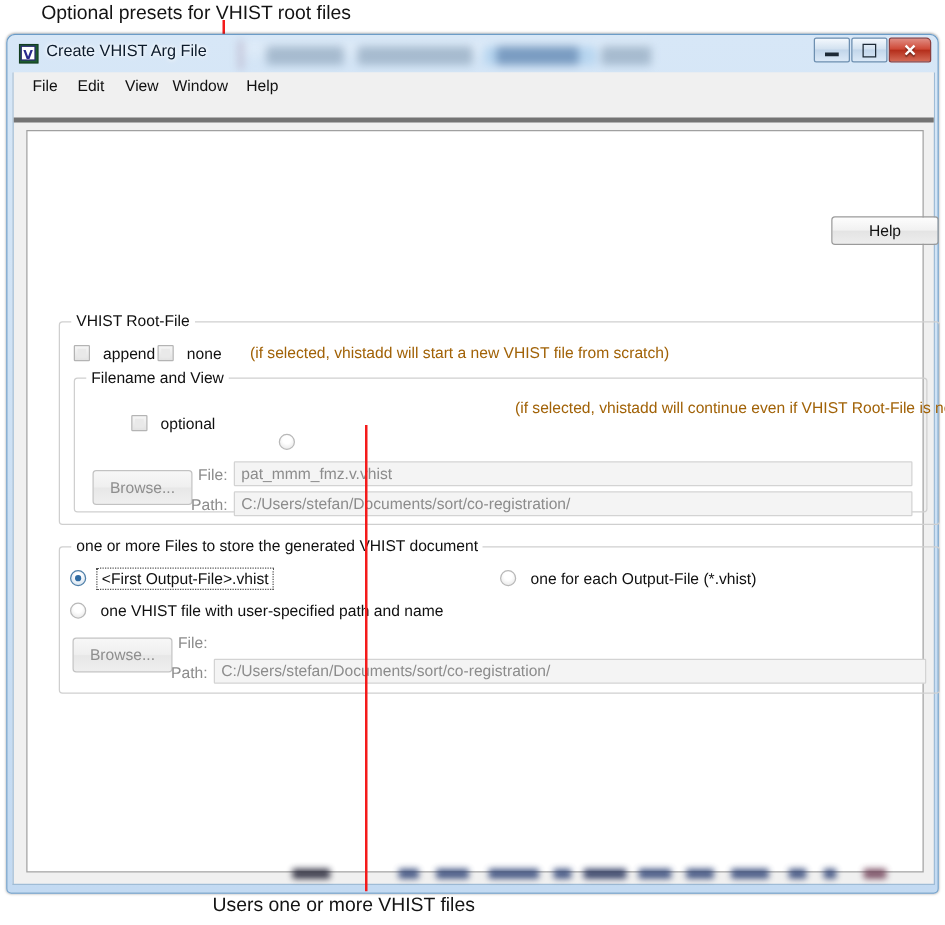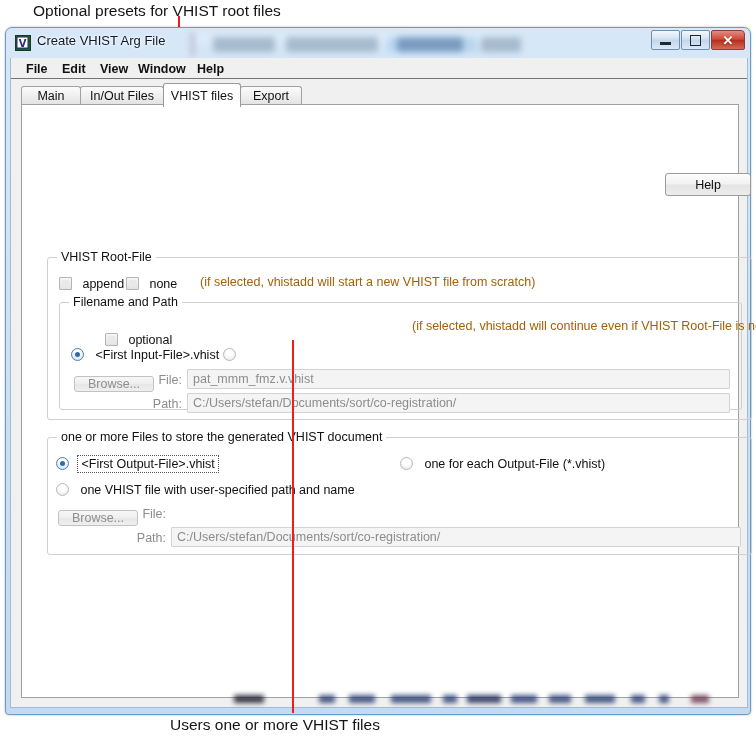--- a/index.html
+++ b/index.html
@@ -145,25 +145,24 @@
   }
   #bottom-ghost i {
     position:absolute; top:1px; height:8px; background:#2a3f73; border-radius:1px; display:block;
   }
 
   
   #menubar {
     position: absolute;
     left: 0; top: 0;
     width: 100%;
-    height: 21px;
+    height: 40px;
     background: #f0f0f0;
-    border-bottom: 1px solid #737373;
-    box-sizing: border-box;
-    font-weight: bold;
+    border-bottom: 4px solid #737373;
+    box-sizing: border-box;
   }
   #menubar .mi {
     position: absolute;
     top: 4px;
     font-size: 12.5px;
     color: #101010;
     cursor: default;
     padding: 0 3px;
   }
 
@@ -290,21 +289,21 @@
   .ctl-label.focus {
     border: 1px dotted #555;
     padding: 1px 3px;
     margin: -1px -3px;
   }
   .hint { font-size: 12.5px; color: #a16207; }
 
   
   .browse-btn {
     position: absolute;
-    width: 80px; height: 16px;
+    width: 80px; height: 28px;
     box-sizing: border-box;
     border: 1px solid #c2c2c2;
     border-radius: 3px;
     background: linear-gradient(180deg,#f7f7f7 0%,#efefef 48%,#e7e7e7 52%,#efefef 100%);
     font-size: 12.5px;
     color: #8e8e8e;
     display: flex; align-items: center; justify-content: center;
   }
   .fld-label {
     position: absolute;
@@ -375,57 +374,47 @@
   <div id="client">
 
     <div id="menubar">
       <div class="mi" style="left:12px">File</div>
       <div class="mi" style="left:48px">Edit</div>
       <div class="mi" style="left:86px">View</div>
       <div class="mi" style="left:124px">Window</div>
       <div class="mi" style="left:183px">Help</div>
     </div>
 
-    <div id="tabstrip">
-      <div class="tab" style="left:0px;width:60px;">Main</div>
-      <div class="tab" style="left:59px;width:84px;">In/Out Files</div>
-      <div class="tab active" style="left:142px;width:78px;">VHIST files</div>
-      <div class="tab" style="left:219px;width:62px;">Export</div>
-    </div>
 
     <div id="panel">
 
       <div id="help-button">Help</div>
 
       <div class="group" id="grp-root">
         <div class="legend">VHIST Root-File</div>
 
         <div class="ctl-row" style="left:11px; top:16px;">
           <span class="chk"></span>
           <span class="ctl-label">append</span>
         </div>
         <div class="ctl-row" style="left:78px; top:16px;text-align:right;">
           <span class="chk"></span>
           <span class="ctl-label">none</span>
         </div>
         <div class="ctl-row hint" style="left:152px; top:17px;">(if selected, vhistadd will start a new VHIST file from scratch)</div>
 
         <div class="group" id="grp-fnp">
-          <div class="legend">Filename and Path</div>
+          <div class="legend">Filename and View</div>
 
           <div class="ctl-row" style="left:11px; top:27px;padding-left:34px;">
             <span class="chk"></span>
             <span class="ctl-label">optional</span>
           </div>
           <div class="ctl-row hint" style="left:352px; top:16px;">(if selected, vhistadd will continue even if VHIST Root-File is not present)</div>
 
-          <div class="ctl-row" style="left:11px; top:42px;">
-            <span class="radio on"></span>
-            <span class="ctl-label">&lt;First Input-File&gt;.vhist</span>
-          </div>
           <div class="ctl-row" style="left:163px; top:42px;">
             <span class="radio"></span>
           </div>
 
           <div class="browse-btn" style="left:14px; top:73px;">Browse...</div>
 
           <div class="fld-label" style="left:74px; top:70px; width:48px;">File:</div>
           <div class="fld" style="left:127px; top:66px; width:543px;">pat_mmm_fmz.v.vhist</div>
 
           <div class="fld-label" style="left:74px; top:94px; width:48px;">Path:</div>

